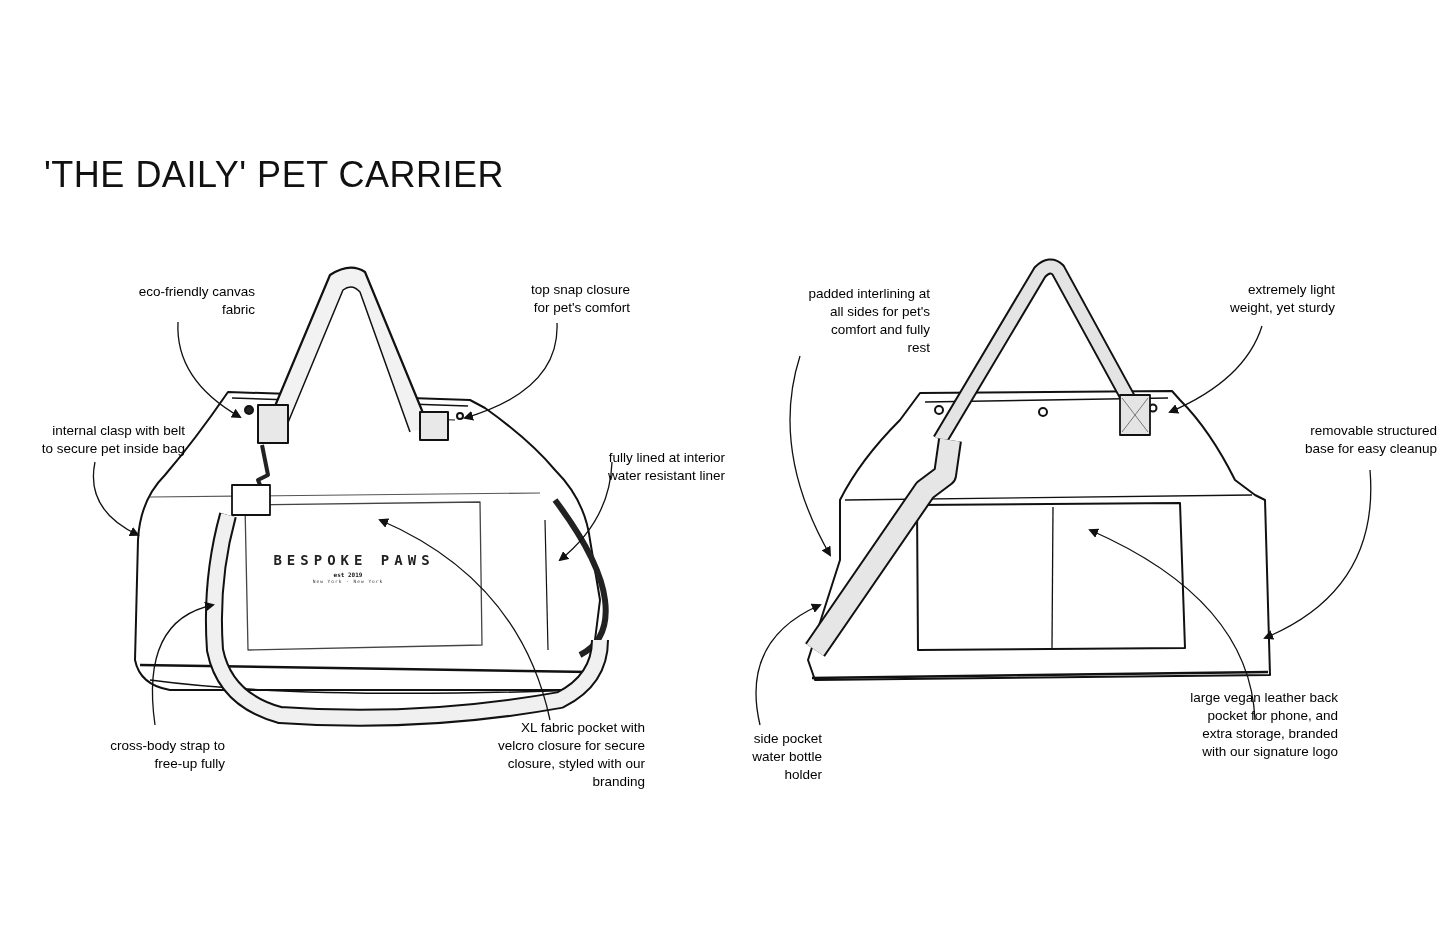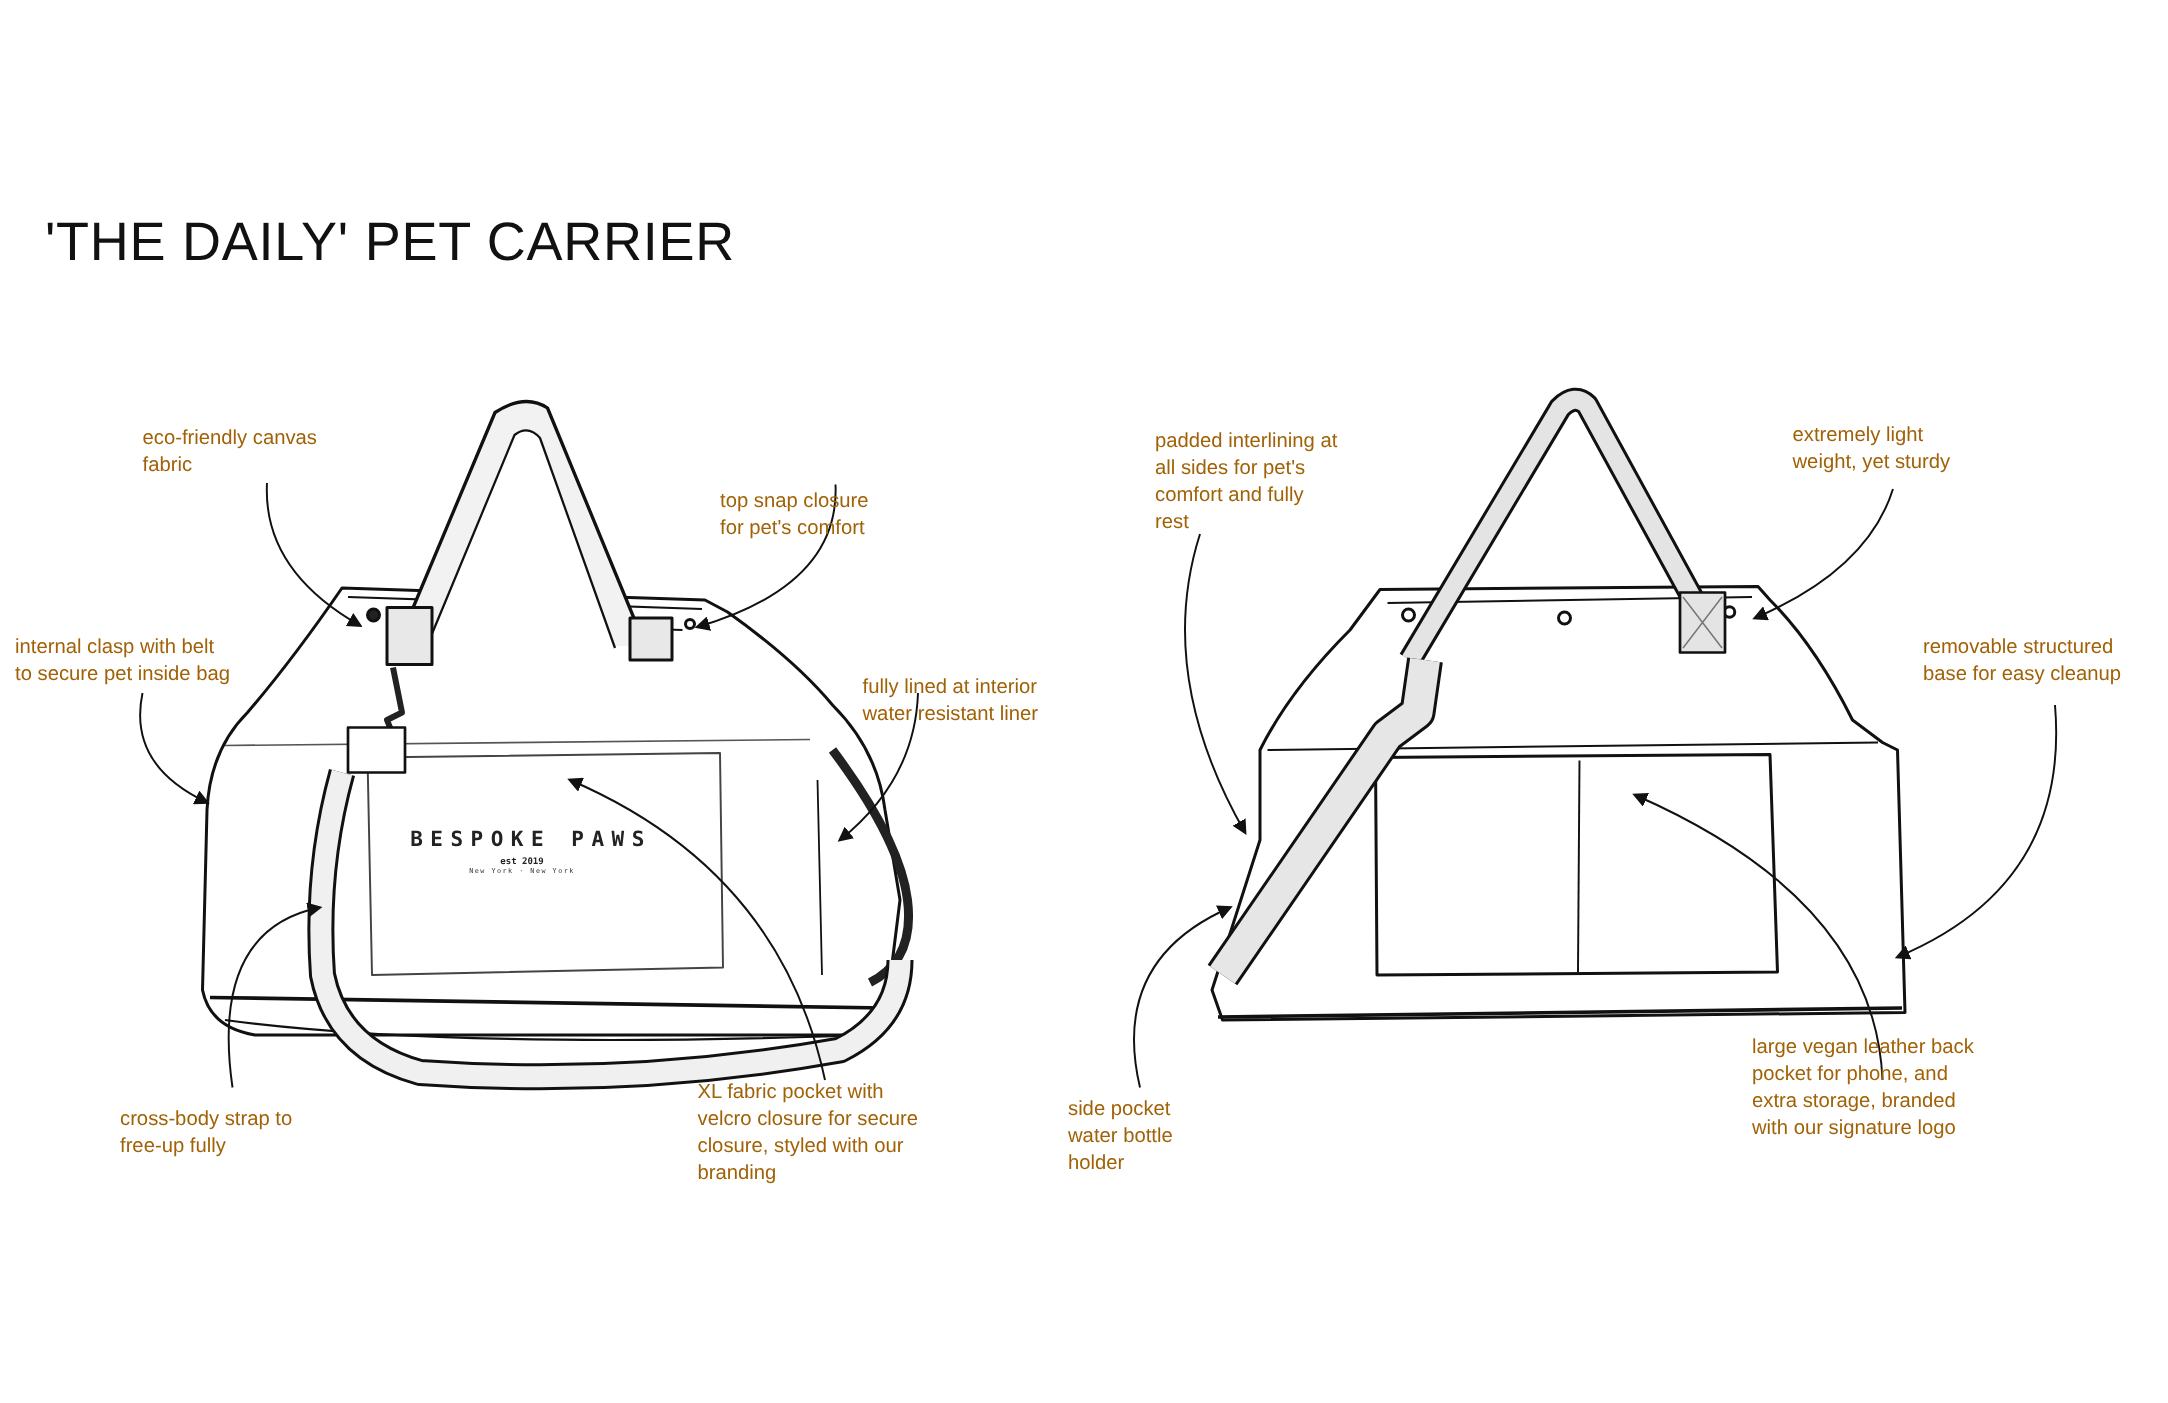--- a/index.html
+++ b/index.html
@@ -1,21 +1,21 @@
 <!DOCTYPE html>
 <html><head>
   <meta charset="utf-8">
   <style>
     html, body { margin: 0; padding: 0; background: #ffffff; }
     body { width: 1445px; height: 935px; position: relative; overflow: hidden;
            font-family: "DejaVu Sans", "Liberation Sans", sans-serif; color: #111; }
     .title { position: absolute; left: 28px; top: 138px; font-size: 36px; letter-spacing: 0.5px;
-             font-family: "Liberation Sans", "DejaVu Sans", sans-serif; font-weight: 400; color: #111; margin: 2px; }
-    .label { position: absolute; text-align: left; font-size: 13.5px; line-height: 18px;
-             font-family: "Liberation Sans", "DejaVu Sans", sans-serif; color: #a16207; white-space: nowrap; }
+             font-family: "Liberation Sans", "DejaVu Sans", sans-serif; font-weight: 400; color: #111; margin: 16px; }
+    .label { position: absolute; text-align: right; font-size: 13.5px; line-height: 18px;
+             font-family: "Liberation Sans", "DejaVu Sans", sans-serif; color: #000000; white-space: nowrap; }
     .label span { display: block; }
     svg.art { position: absolute; left: 0; top: 0; width: 1445px; height: 935px; }
     .brand { position: absolute; text-align: center; font-family: "DejaVu Sans Mono", "Liberation Mono", monospace; }
     .brand-name { font-size: 14px; font-weight: bold; letter-spacing: 5px; color: #222; padding-left: 12px; }
     .brand-est { font-size: 6px; font-weight: bold; color: #222; margin-top: 3px; }
     .brand-loc { font-size: 4.5px; color: #333; margin-top: 1px; letter-spacing: 1px; }
   </style>
 </head>
 <body>
 
@@ -102,21 +102,21 @@
 <div class="brand" style="left:248px; top:552px; width:200px;">
   <div class="brand-name">BESPOKE PAWS</div>
   <div class="brand-est">est 2019</div>
   <div class="brand-loc">New York · New York</div>
 </div>
 
 <div class="label" style="left:95px; top:283px; width:160px;">
   <span>eco-friendly canvas</span>
   <span>fabric</span>
 </div>
-<div class="label" style="left:480px; top:281px; width:150px;margin-top:44px;">
+<div class="label" style="left:480px; top:281px; width:150px;">
   <span>top snap closure</span>
   <span>for pet's comfort</span>
 </div>
 <div class="label" style="left:10px; top:422px; width:175px;">
   <span>internal clasp with belt</span>
   <span>to secure pet inside bag</span>
 </div>
 <div class="label" style="left:575px; top:423px; width:150px;margin-top:26px;">
   <span>fully lined at interior</span>
   <span>water resistant liner</span>

